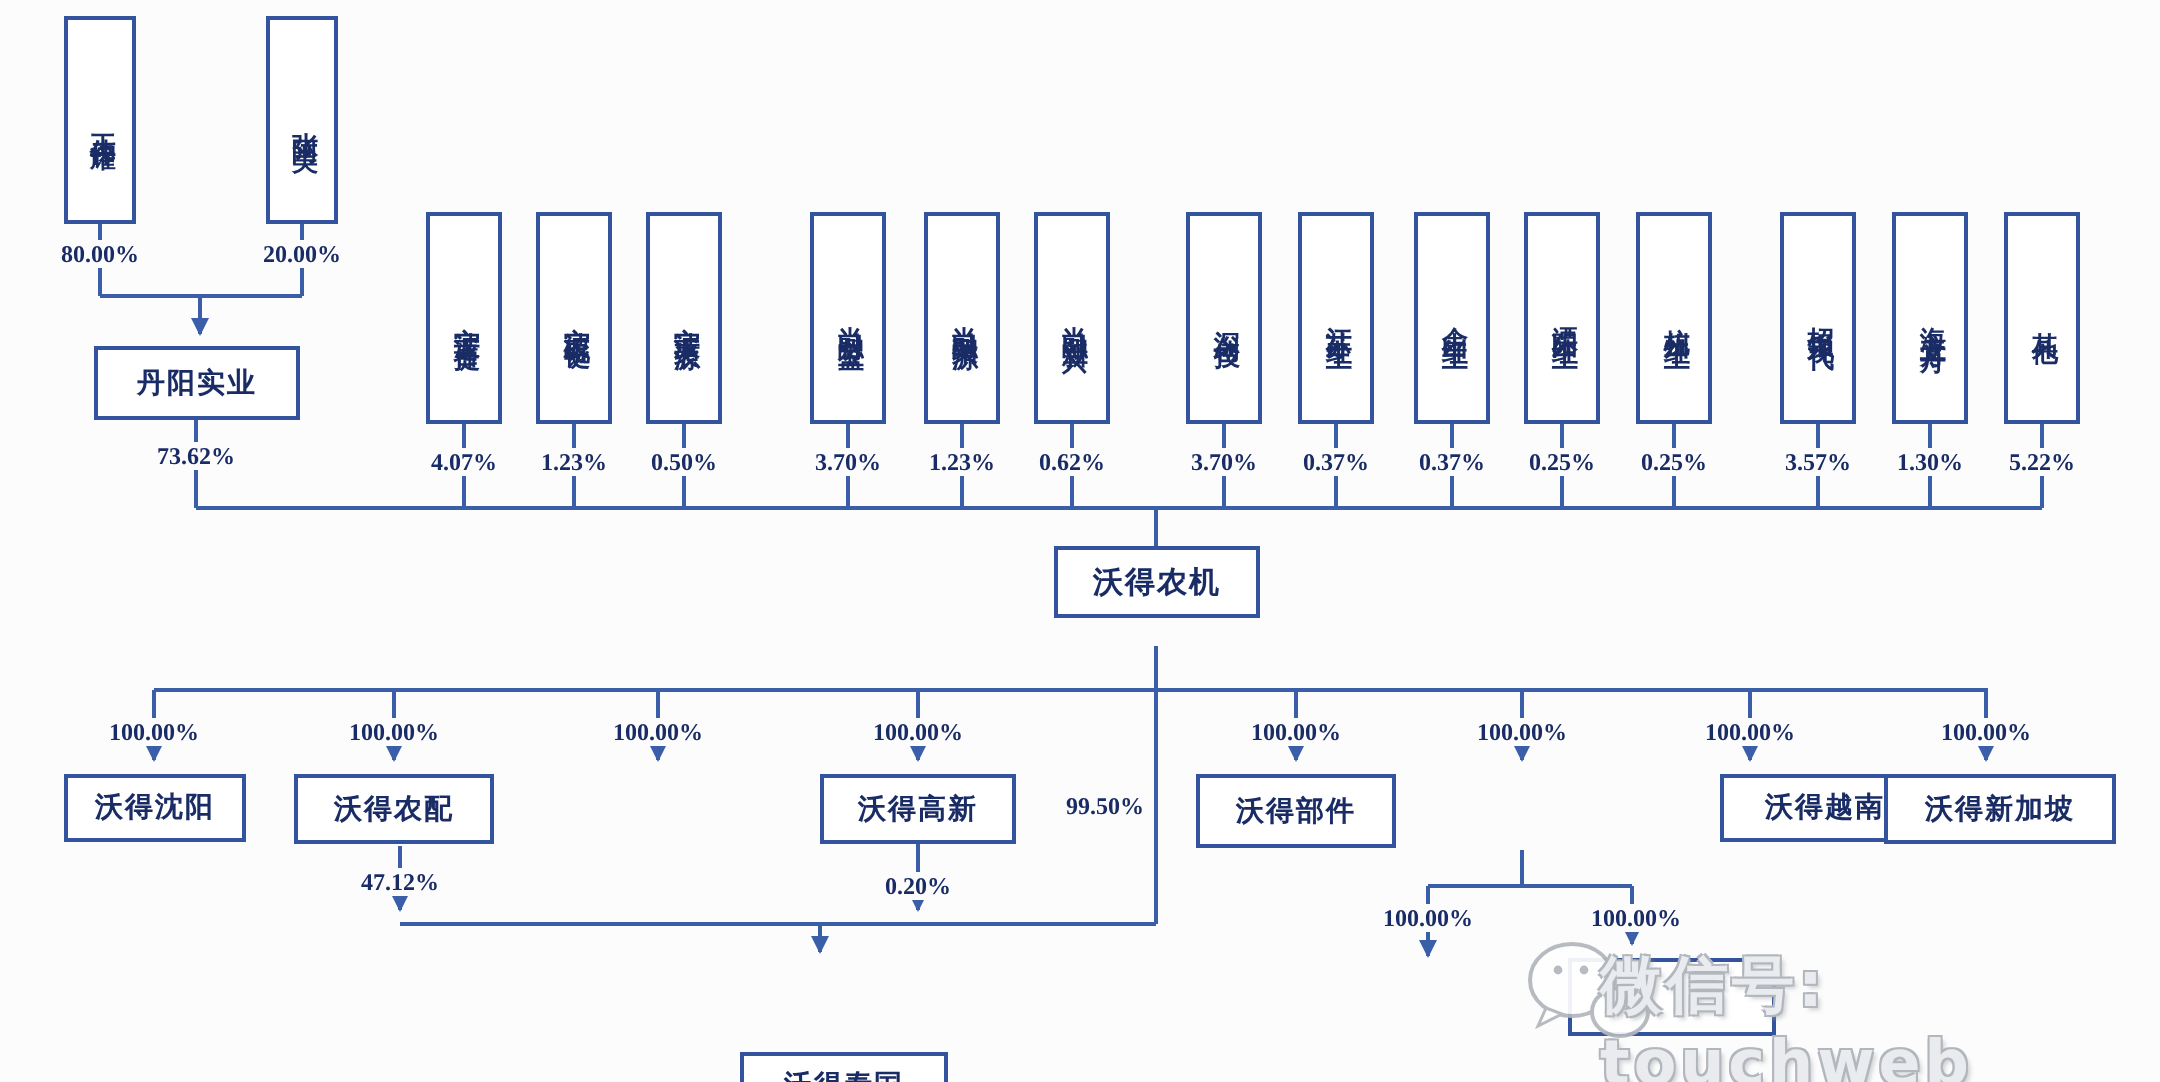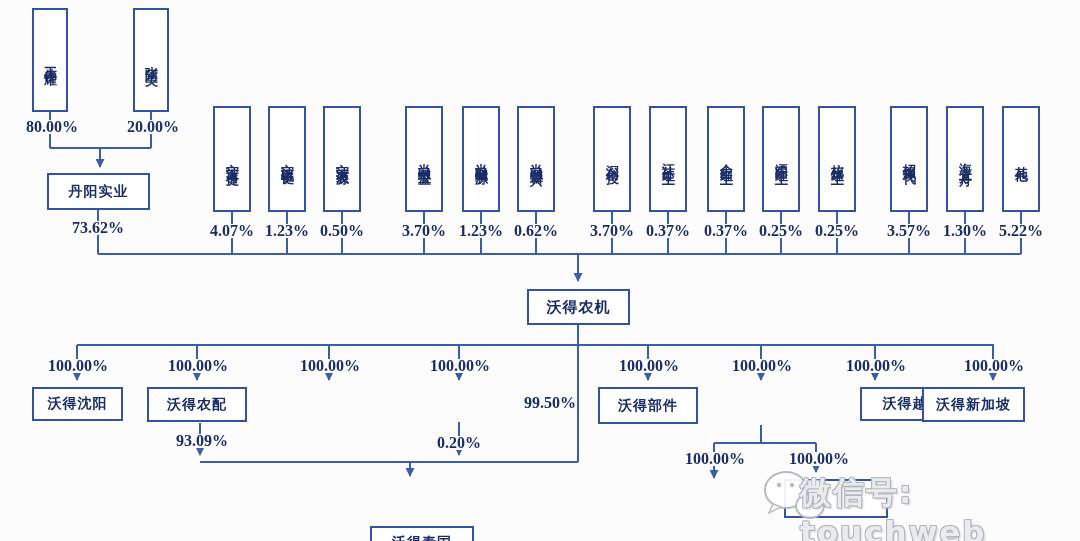--- a/index.html
+++ b/index.html
@@ -18,21 +18,21 @@
     box-sizing:border-box;display:flex;align-items:center;justify-content:center;
     color:var(--text);font-weight:bold;font-size:14px;letter-spacing:1px;z-index:2;
   }
   .vbox{
     position:absolute;background:#fff;border:2px solid var(--border);
     box-sizing:border-box;display:flex;align-items:center;justify-content:center;
     color:var(--text);font-weight:bold;font-size:13px;z-index:2;
     writing-mode:vertical-rl;text-orientation:upright;letter-spacing:3px;
   }
   .pct{
-    position:absolute;color:var(--text);font-weight:bold;font-size:16px;
+    position:absolute;color:var(--text);font-weight:bold;font-size:12px;
     font-family:"Liberation Serif","DejaVu Serif",serif;
     text-align:center;background:var(--bg);z-index:3;line-height:14px;height:14px;
   }
   .pct.right{text-align:right;}
   svg.connectors{position:absolute;left:0;top:0;z-index:1;}
   .watermark{position:absolute;z-index:6;}
   .wm-text{
     position:absolute;left:800px;top:472px;z-index:6;
     font-size:31px;font-weight:bold;letter-spacing:2px;
     color:#e9ebee;
@@ -136,39 +136,40 @@
   <div class="pct" style="left:512px;top:224px;width:48px;">0.62%</div>
   <div class="pct" style="left:588px;top:224px;width:48px;">3.70%</div>
   <div class="pct" style="left:644px;top:224px;width:48px;">0.37%</div>
   <div class="pct" style="left:702px;top:224px;width:48px;">0.37%</div>
   <div class="pct" style="left:757px;top:224px;width:48px;">0.25%</div>
   <div class="pct" style="left:813px;top:224px;width:48px;">0.25%</div>
   <div class="pct" style="left:885px;top:224px;width:48px;">3.57%</div>
   <div class="pct" style="left:941px;top:224px;width:48px;">1.30%</div>
   <div class="pct" style="left:997px;top:224px;width:48px;text-align:center;">5.22%</div>
 
-  <div class="box" style="left:527px;top:289px;width:103px;height:36px;font-size:15px;">沃得农机</div>
+  <div class="box" style="left:527px;top:273px;width:103px;height:36px;font-size:15px;">沃得农机</div>
 
   <div class="pct" style="left:48px;top:359px;width:58px;">100.00%</div>
   <div class="pct" style="left:168px;top:359px;width:58px;">100.00%</div>
   <div class="pct" style="left:300px;top:359px;width:58px;">100.00%</div>
   <div class="pct" style="left:430px;top:359px;width:58px;">100.00%</div>
   <div class="pct" style="left:619px;top:359px;width:58px;">100.00%</div>
   <div class="pct" style="left:732px;top:359px;width:58px;">100.00%</div>
   <div class="pct" style="left:846px;top:359px;width:58px;">100.00%</div>
   <div class="pct" style="left:964px;top:359px;width:58px;">100.00%</div>
 
   <div class="box" style="left:147px;top:387px;width:100px;height:35px;">沃得农配</div>
   <div class="box" style="left:32px;top:387px;width:91px;height:34px;">沃得沈阳</div>
+  <div class="box" style="left:410px;top:387px;width:98px;height:35px;">沃得高新</div>
   <div class="box" style="left:598px;top:387px;width:100px;height:37px;">沃得部件</div>
   <div class="box" style="left:860px;top:387px;width:105px;height:34px;">沃得越南</div>
-  <div class="box" style="left:922px;top:387px;width:103px;height:35px;">沃得新加坡</div>
+  <div class="box" style="left:942px;top:387px;width:116px;height:35px;">沃得新加坡</div>
 
   <div class="pct right" style="left:524px;top:396px;width:48px;">99.50%</div>
-  <div class="pct" style="left:176px;top:434px;width:48px;">93.09%</div>
+  <div class="pct" style="left:176px;top:434px;width:48px;">47.12%</div>
   <div class="pct" style="left:435px;top:436px;width:48px;">0.20%</div>
 
   <div class="box" style="left:370px;top:482px;width:104px;height:33px;margin-top:44px;">沃得泰国</div>
 
   <div class="pct" style="left:685px;top:452px;width:58px;">100.00%</div>
   <div class="pct" style="left:789px;top:452px;width:58px;">100.00%</div>
   <div class="box" style="left:784px;top:479px;width:104px;height:39px;"></div>
 
   <svg class="watermark" style="left:760px;top:466px;" width="70" height="60" viewBox="0 0 70 60">
     <g opacity="0.92">

